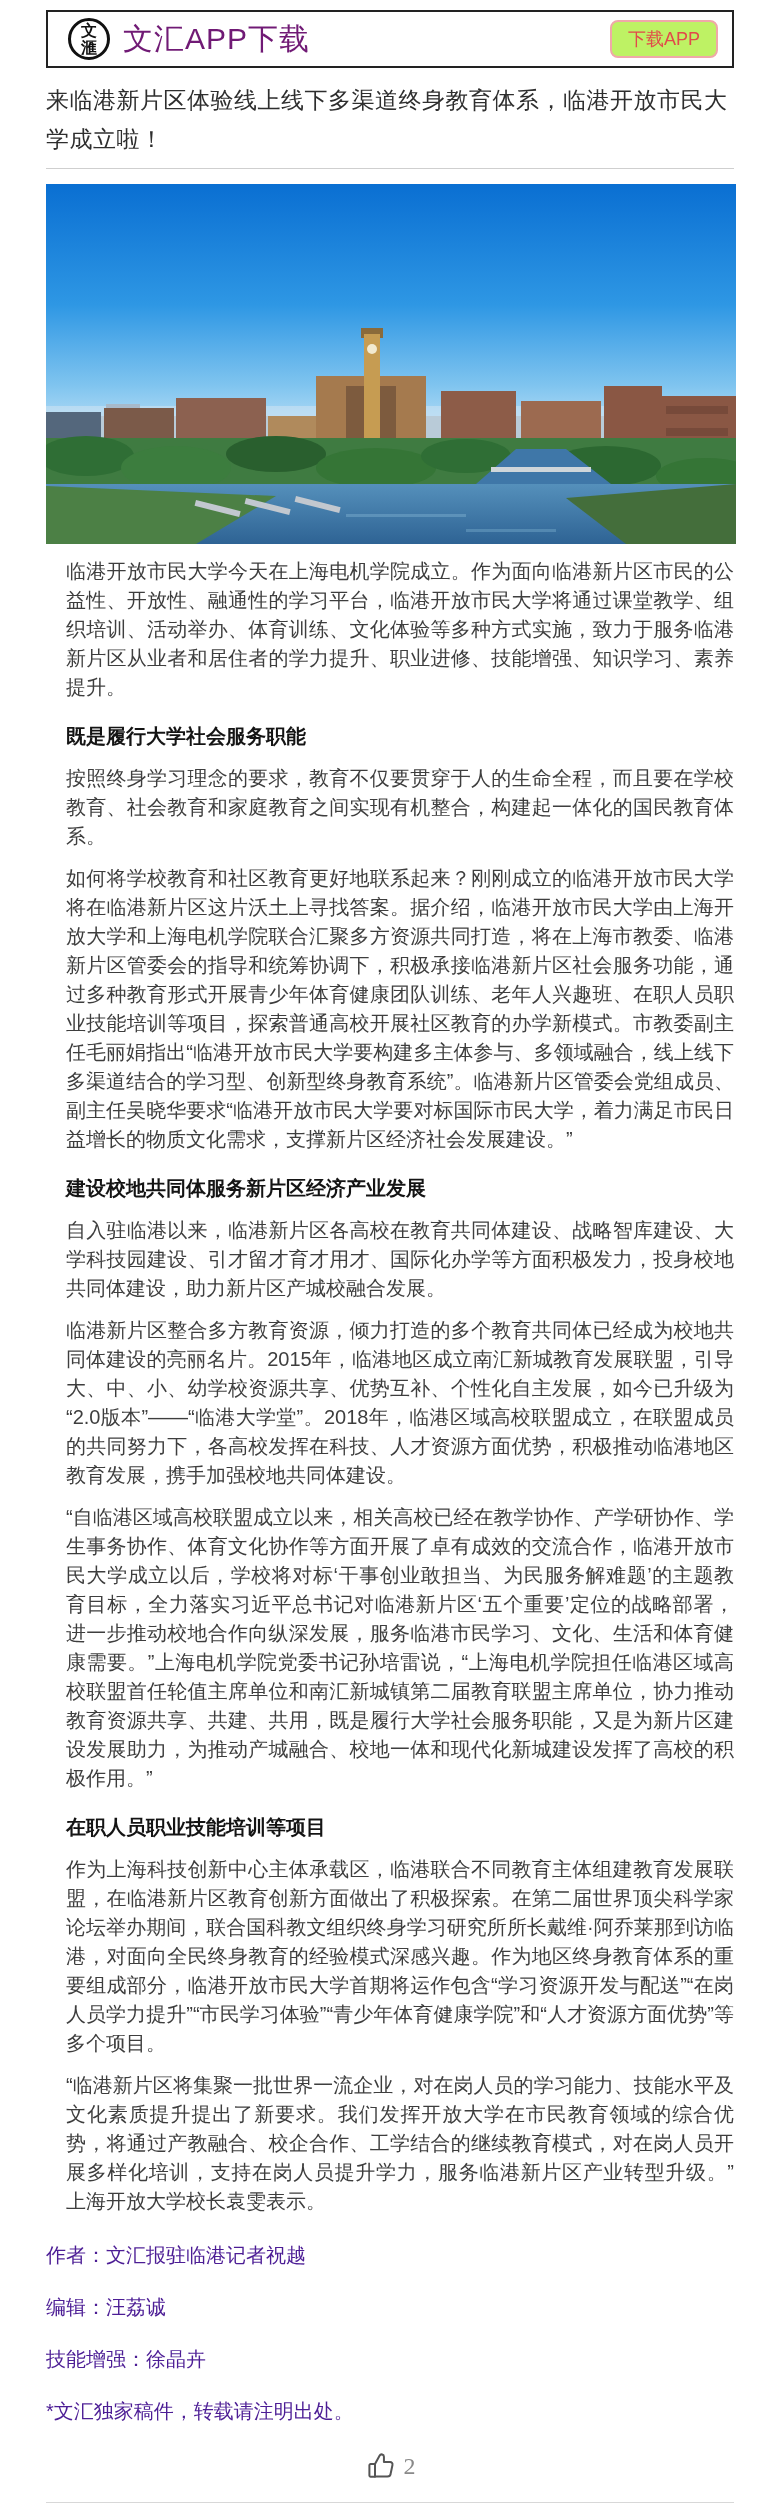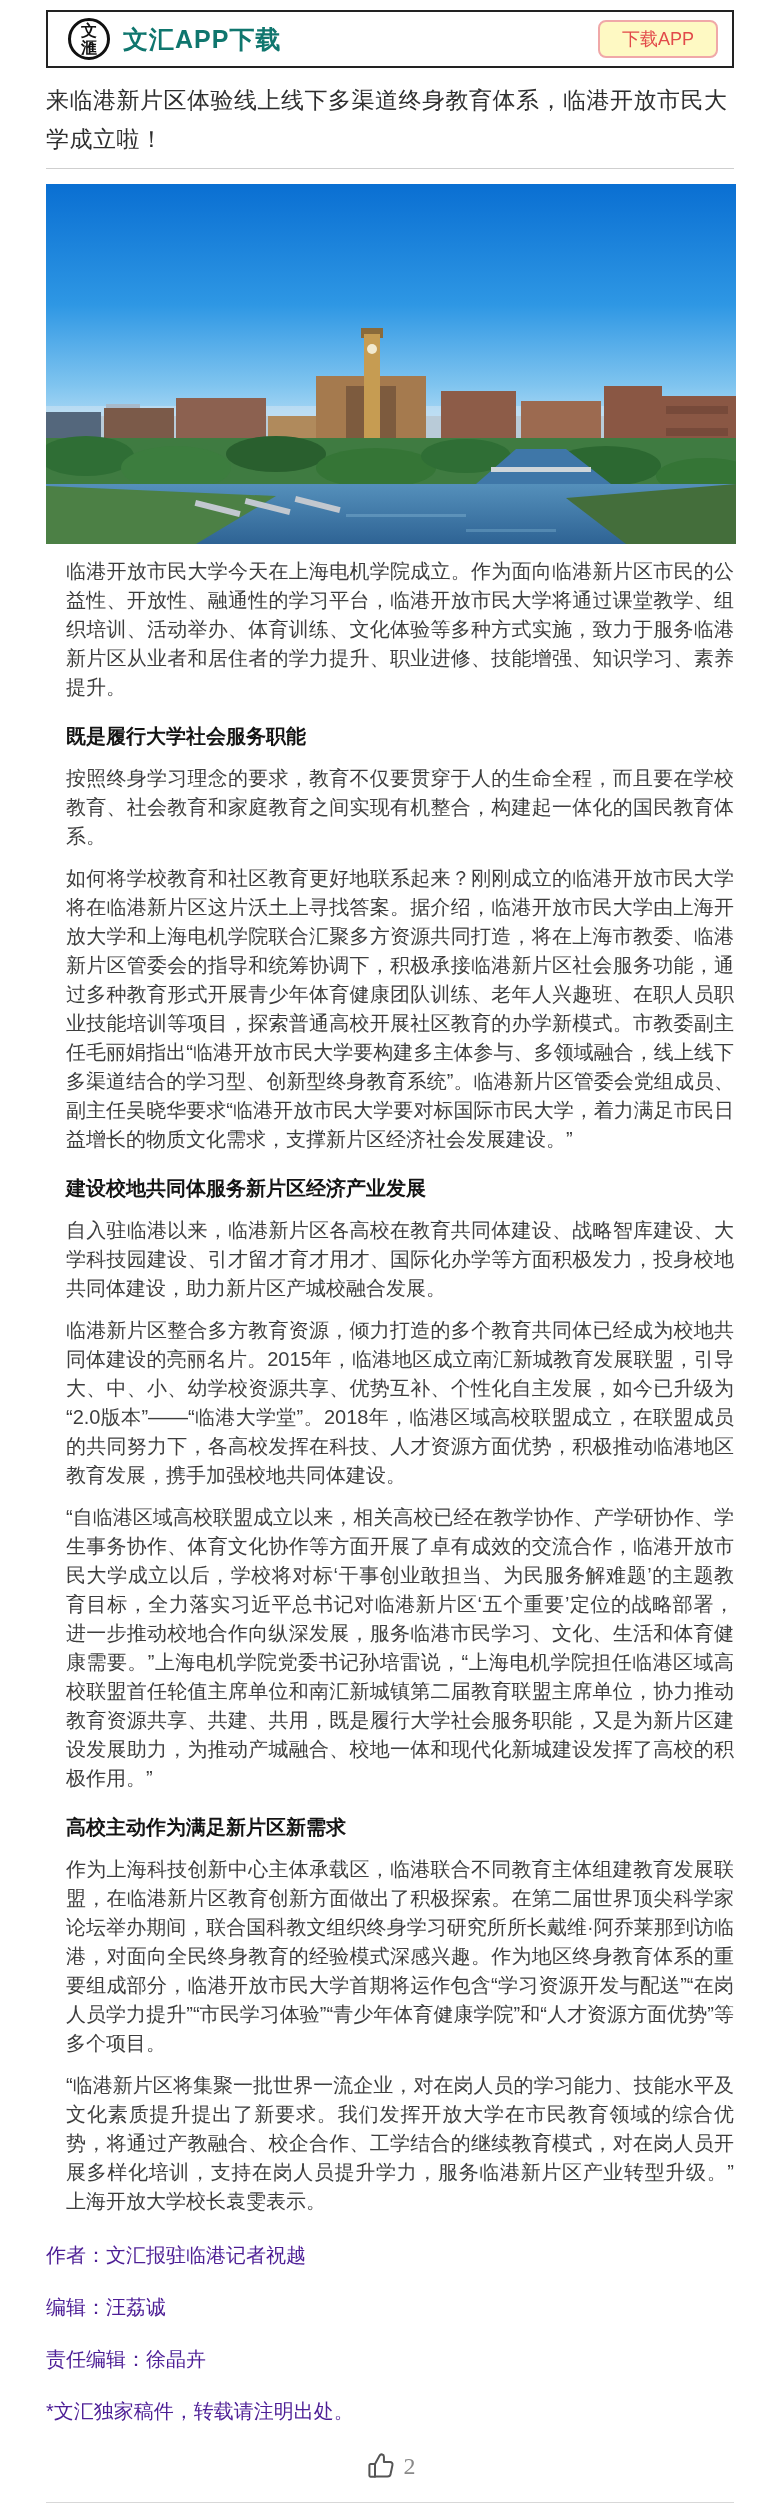--- a/index.html
+++ b/index.html
@@ -14,24 +14,24 @@
   .app-banner{
     margin-top:10px;border:2px solid #222;height:58px;
     display:flex;align-items:center;padding:0 14px 0 20px;box-sizing:border-box;background:#fff;
   }
   .logo{
     width:42px;height:42px;border:3px solid #111;border-radius:50%;
     display:flex;flex-direction:column;align-items:center;justify-content:center;
     color:#111;font-weight:700;flex:0 0 auto;box-sizing:border-box;
   }
   .logo span{display:block;font-size:16px;line-height:17px;}
-  .banner-title{font-size:25px;font-weight:700;color:#0f766e;margin-left:13px;letter-spacing:1px;}
+  .banner-title{font-size:30px;font-weight:400;color:#701a75;margin-left:13px;letter-spacing:1px;}
   .dl-btn{
-    margin-left:auto;background:#fef9c3;color:#e24a4a;border:2px solid #f0a8a8;border-radius:8px;
-    font-size:18px;padding:5px 22px;font-family:inherit;cursor:pointer;
+    margin-left:auto;background:#bef264;color:#e24a4a;border:2px solid #f0a8a8;border-radius:8px;
+    font-size:18px;padding:5px 16px;font-family:inherit;cursor:pointer;
   }
 
   
   .article-title{
     font-size:23px;color:#2e2e2e;line-height:39px;margin:13px 0 0 0;
     font-weight:500;letter-spacing:.5px;
   }
   .meta{
     font-family:"Liberation Serif",serif;font-size:25px;color:#8d8d8d;
     line-height:48px;margin-top:6px;
@@ -151,29 +151,29 @@
 
   <div class="article-body" id="article-body">
       <p>临港开放市民大学今天在上海电机学院成立。作为面向临港新片区市民的公益性、开放性、融通性的学习平台，临港开放市民大学将通过课堂教学、组织培训、活动举办、体育训练、文化体验等多种方式实施，致力于服务临港新片区从业者和居住者的学力提升、职业进修、技能增强、知识学习、素养提升。</p>
       <h3>既是履行大学社会服务职能</h3>
       <p>按照终身学习理念的要求，教育不仅要贯穿于人的生命全程，而且要在学校教育、社会教育和家庭教育之间实现有机整合，构建起一体化的国民教育体系。</p>
       <p>如何将学校教育和社区教育更好地联系起来？刚刚成立的临港开放市民大学将在临港新片区这片沃土上寻找答案。据介绍，临港开放市民大学由上海开放大学和上海电机学院联合汇聚多方资源共同打造，将在上海市教委、临港新片区管委会的指导和统筹协调下，积极承接临港新片区社会服务功能，通过多种教育形式开展青少年体育健康团队训练、老年人兴趣班、在职人员职业技能培训等项目，探索普通高校开展社区教育的办学新模式。市教委副主任毛丽娟指出“临港开放市民大学要构建多主体参与、多领域融合，线上线下多渠道结合的学习型、创新型终身教育系统”。临港新片区管委会党组成员、副主任吴晓华要求“临港开放市民大学要对标国际市民大学，着力满足市民日益增长的物质文化需求，支撑新片区经济社会发展建设。”</p>
       <h3>建设校地共同体服务新片区经济产业发展</h3>
       <p>自入驻临港以来，临港新片区各高校在教育共同体建设、战略智库建设、大学科技园建设、引才留才育才用才、国际化办学等方面积极发力，投身校地共同体建设，助力新片区产城校融合发展。</p>
       <p>临港新片区整合多方教育资源，倾力打造的多个教育共同体已经成为校地共同体建设的亮丽名片。2015年，临港地区成立南汇新城教育发展联盟，引导大、中、小、幼学校资源共享、优势互补、个性化自主发展，如今已升级为“2.0版本”——“临港大学堂”。2018年，临港区域高校联盟成立，在联盟成员的共同努力下，各高校发挥在科技、人才资源方面优势，积极推动临港地区教育发展，携手加强校地共同体建设。</p>
       <p>“自临港区域高校联盟成立以来，相关高校已经在教学协作、产学研协作、学生事务协作、体育文化协作等方面开展了卓有成效的交流合作，临港开放市民大学成立以后，学校将对标‘干事创业敢担当、为民服务解难题’的主题教育目标，全力落实习近平总书记对临港新片区‘五个重要’定位的战略部署，进一步推动校地合作向纵深发展，服务临港市民学习、文化、生活和体育健康需要。”上海电机学院党委书记孙培雷说，“上海电机学院担任临港区域高校联盟首任轮值主席单位和南汇新城镇第二届教育联盟主席单位，协力推动教育资源共享、共建、共用，既是履行大学社会服务职能，又是为新片区建设发展助力，为推动产城融合、校地一体和现代化新城建设发挥了高校的积极作用。”</p>
-      <h3>高校主动作为满足新片区新需求</h3>
+      <h3>在职人员职业技能培训等项目</h3>
       <p>作为上海科技创新中心主体承载区，临港联合不同教育主体组建教育发展联盟，在临港新片区教育创新方面做出了积极探索。在第二届世界顶尖科学家论坛举办期间，联合国科教文组织终身学习研究所所长戴维·阿乔莱那到访临港，对面向全民终身教育的经验模式深感兴趣。作为地区终身教育体系的重要组成部分，临港开放市民大学首期将运作包含“学习资源开发与配送”“在岗人员学力提升”“市民学习体验”“青少年体育健康学院”和“人才资源方面优势”等多个项目。</p>
       <p>“临港新片区将集聚一批世界一流企业，对在岗人员的学习能力、技能水平及文化素质提升提出了新要求。我们发挥开放大学在市民教育领域的综合优势，将通过产教融合、校企合作、工学结合的继续教育模式，对在岗人员开展多样化培训，支持在岗人员提升学力，服务临港新片区产业转型升级。” 上海开放大学校长袁雯表示。</p>
     </div>
 
   <div class="byline">
     <div>作者：文汇报驻临港记者祝越</div>
     <div>编辑：汪荔诚</div>
-    <div>责任编辑：徐晶卉</div>
+    <div>技能增强：徐晶卉</div>
     <div>*文汇独家稿件，转载请注明出处。</div>
   </div>
 
   <div class="like-row">
     <svg width="32" height="32" viewBox="0 0 24 24" fill="none" stroke="#555555" stroke-width="1.5" stroke-linejoin="round" stroke-linecap="round">
       <path d="M7.5 10.5 V20 H4.2 a.9.9 0 0 1 -.9 -.9 v-7.7 a.9.9 0 0 1 .9 -.9 H7.5 Z"></path>
       <path d="M7.5 10.5 L11 4.2 a1.7 1.7 0 0 1 3.2 .8 V9 h4.6 a1.8 1.8 0 0 1 1.8 2.2 l-1.3 6.2 A2.6 2.6 0 0 1 16.8 19.9 H7.5"></path>
     </svg>
     <span class="like-count">2</span>
   </div>

